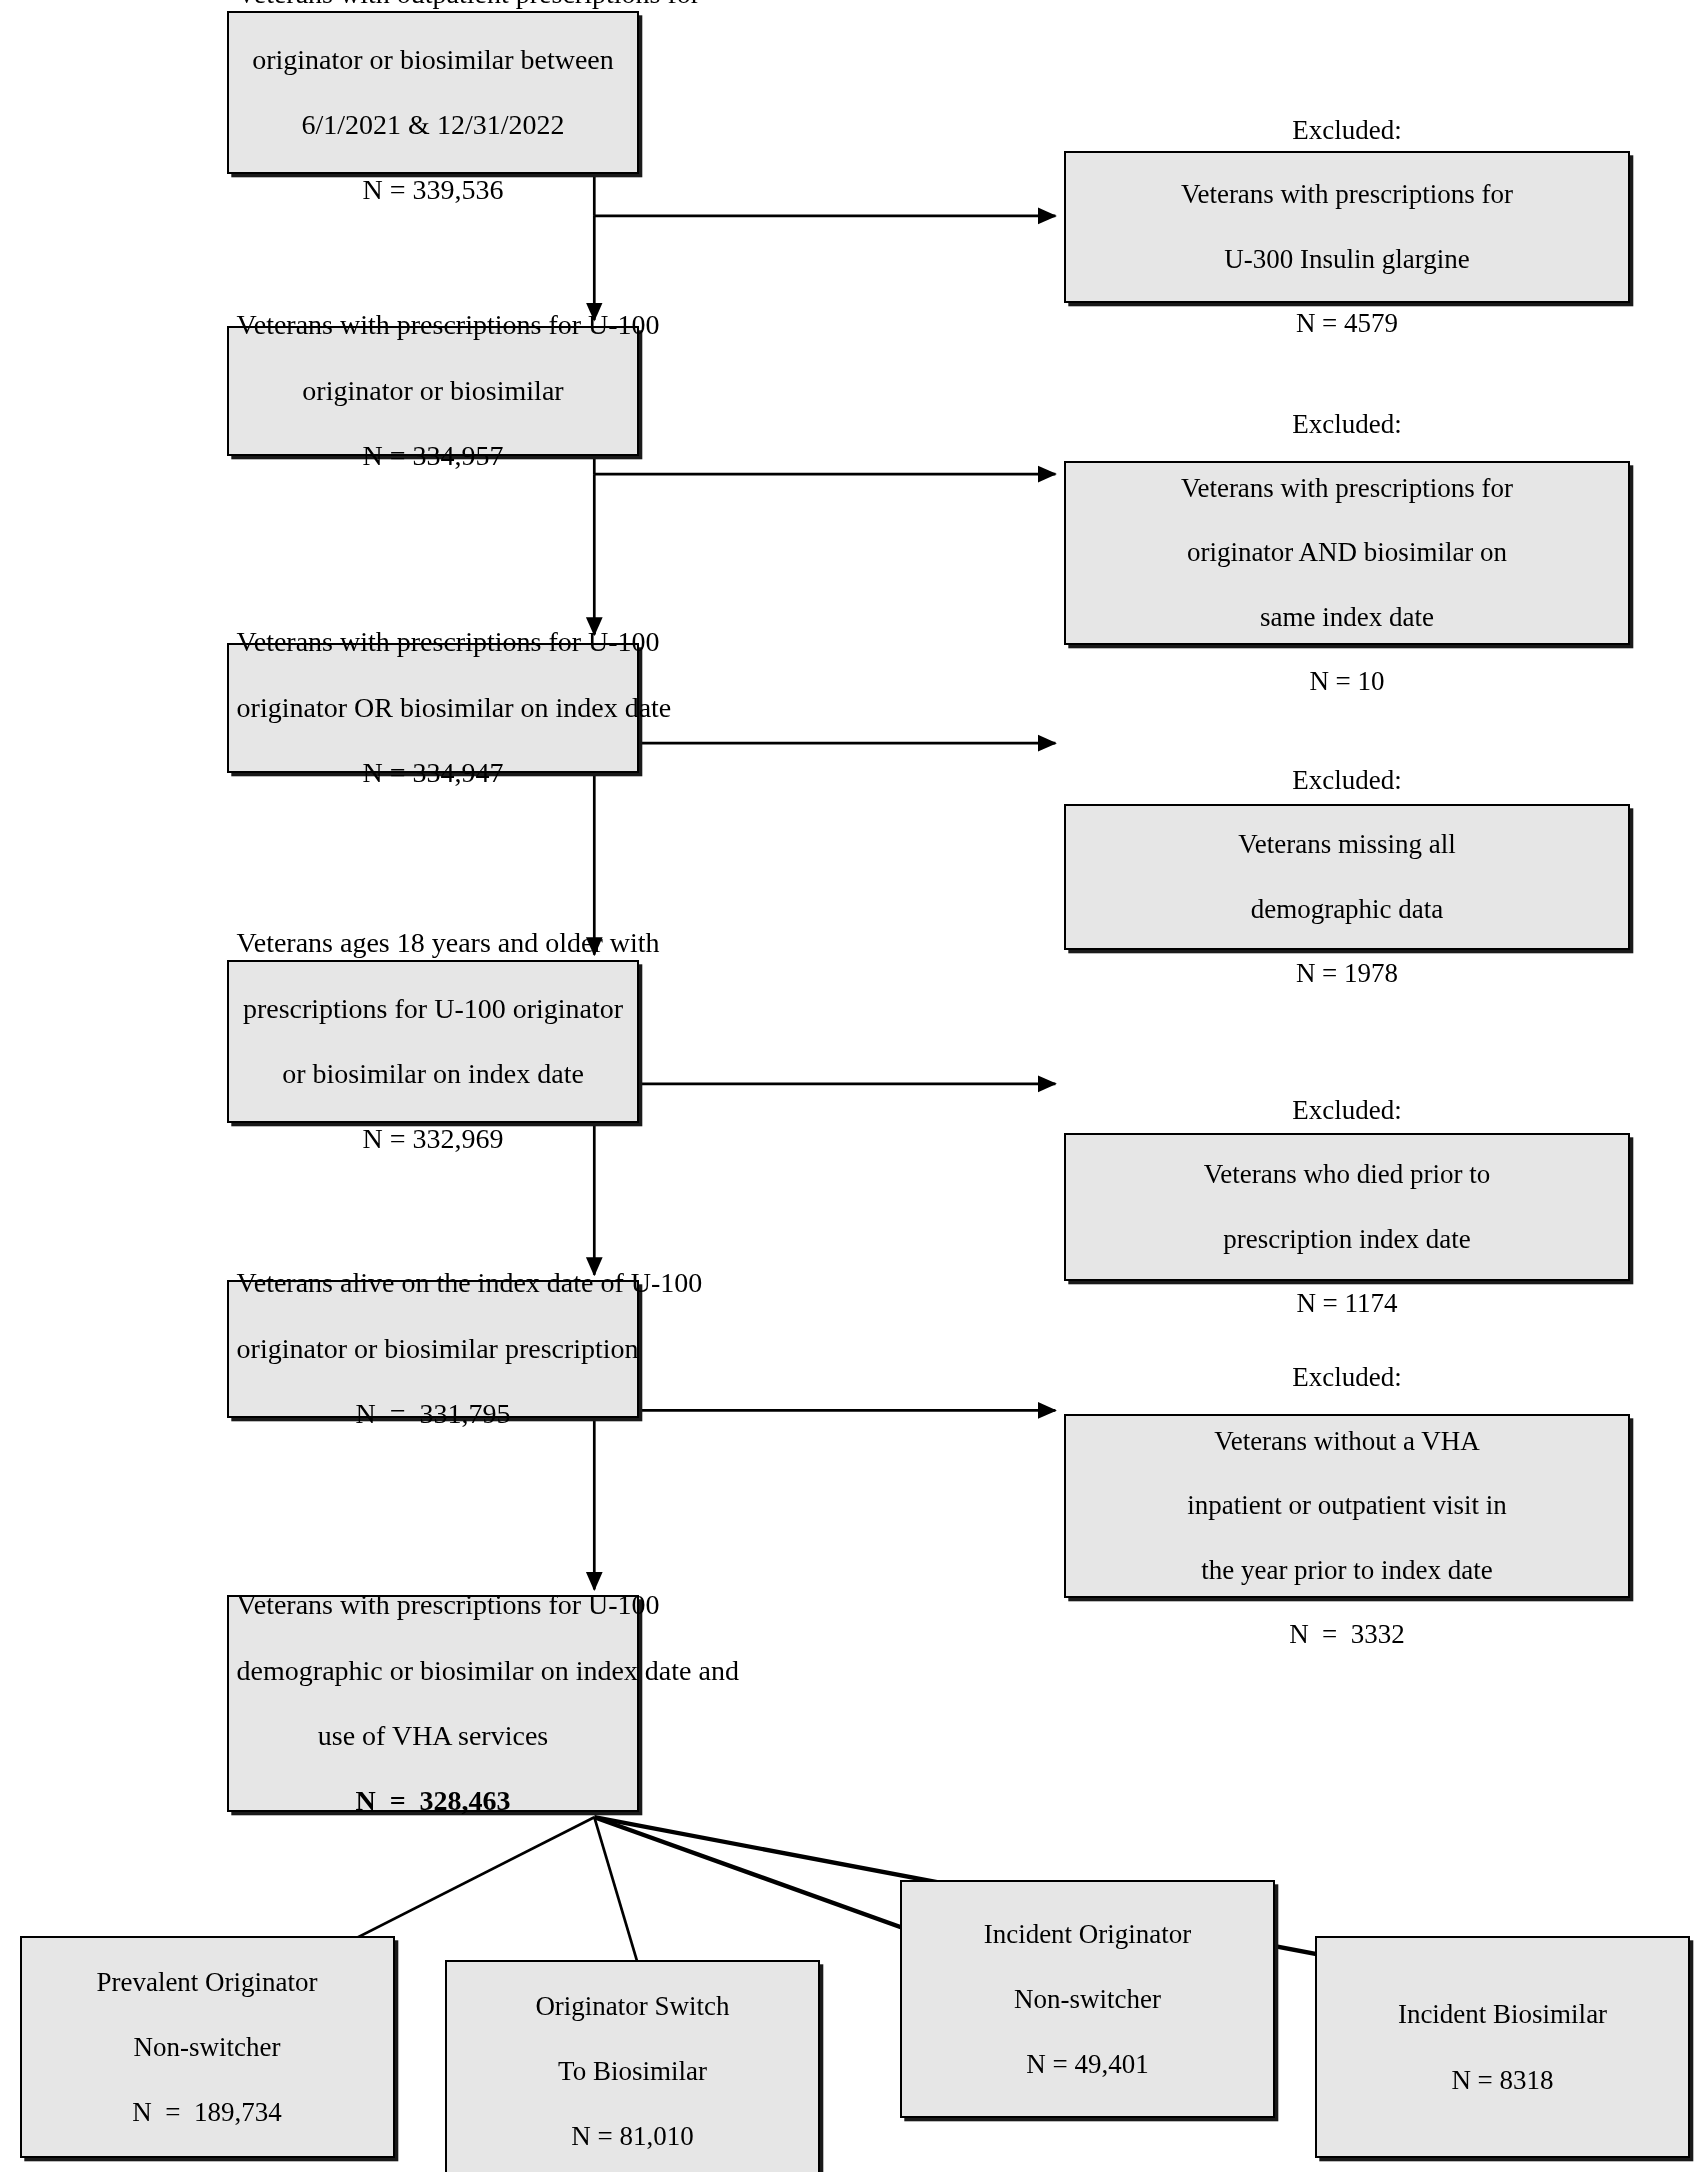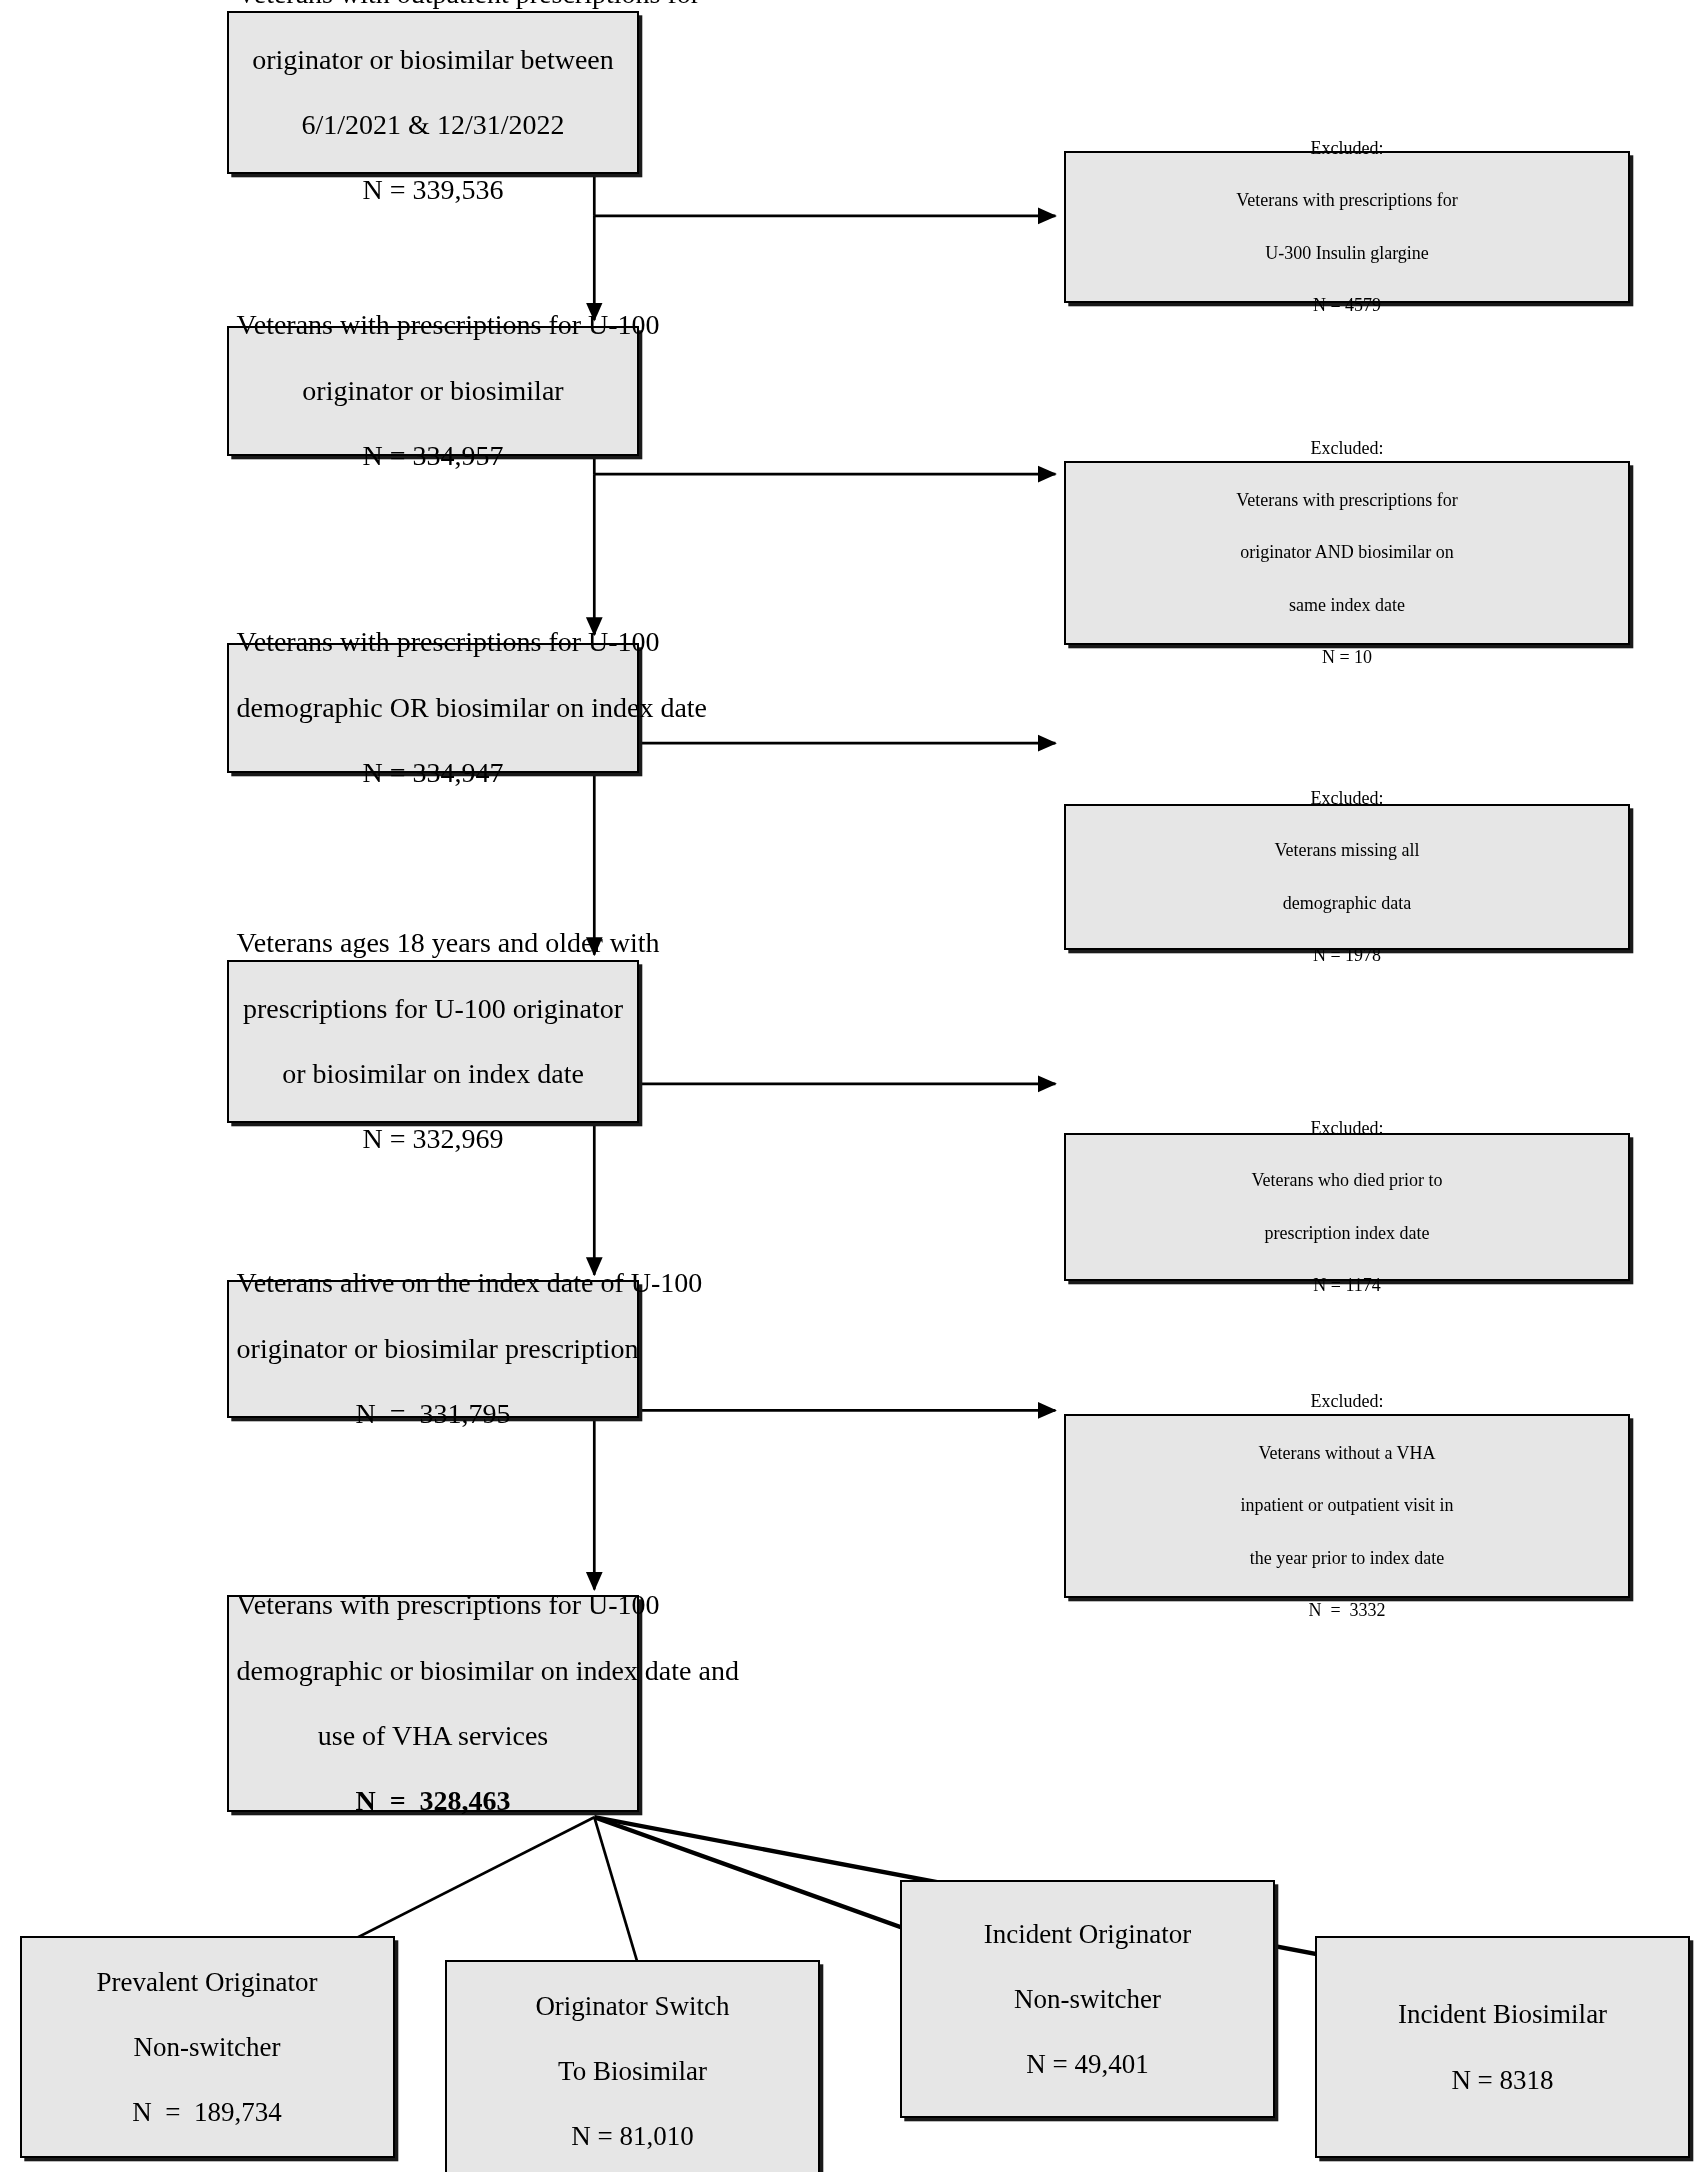--- a/index.html
+++ b/index.html
@@ -33,21 +33,21 @@
   .node .line {
     display: block;
     width: 100%;
     white-space: pre;
   }
   .main-node {
     font-size: 28px;
     line-height: 1.30;
   }
   .excl-node {
-    font-size: 18px;
+    font-size: 27px;
     line-height: 1.30;
   }
   .term-node {
     font-size: 27px;
     line-height: 1.34;
   }
   .bold-n {
     font-weight: bold;
   }
   svg#edges {
@@ -120,21 +120,21 @@
   </div>
 
   <div class="node main-node" style="left:227px; top:326px; width:412px; height:130px;">
     <span class="line">Veterans with prescriptions for U-100</span>
     <span class="line">originator or biosimilar</span>
     <span class="line">N = 334,957</span>
   </div>
 
   <div class="node main-node" style="left:227px; top:643px; width:412px; height:130px;">
     <span class="line">Veterans with prescriptions for U-100</span>
-    <span class="line">demographic OR biosimilar on index date</span>
+    <span class="line">originator OR biosimilar on index date</span>
     <span class="line">N = 334,947</span>
   </div>
 
   <div class="node main-node" style="left:227px; top:960px; width:412px; height:163px;align-items:center;">
     <span class="line">Veterans ages 18 years and older with</span>
     <span class="line">prescriptions for U-100 originator</span>
     <span class="line">or biosimilar on index date</span>
     <span class="line">N = 332,969</span>
   </div>
 

